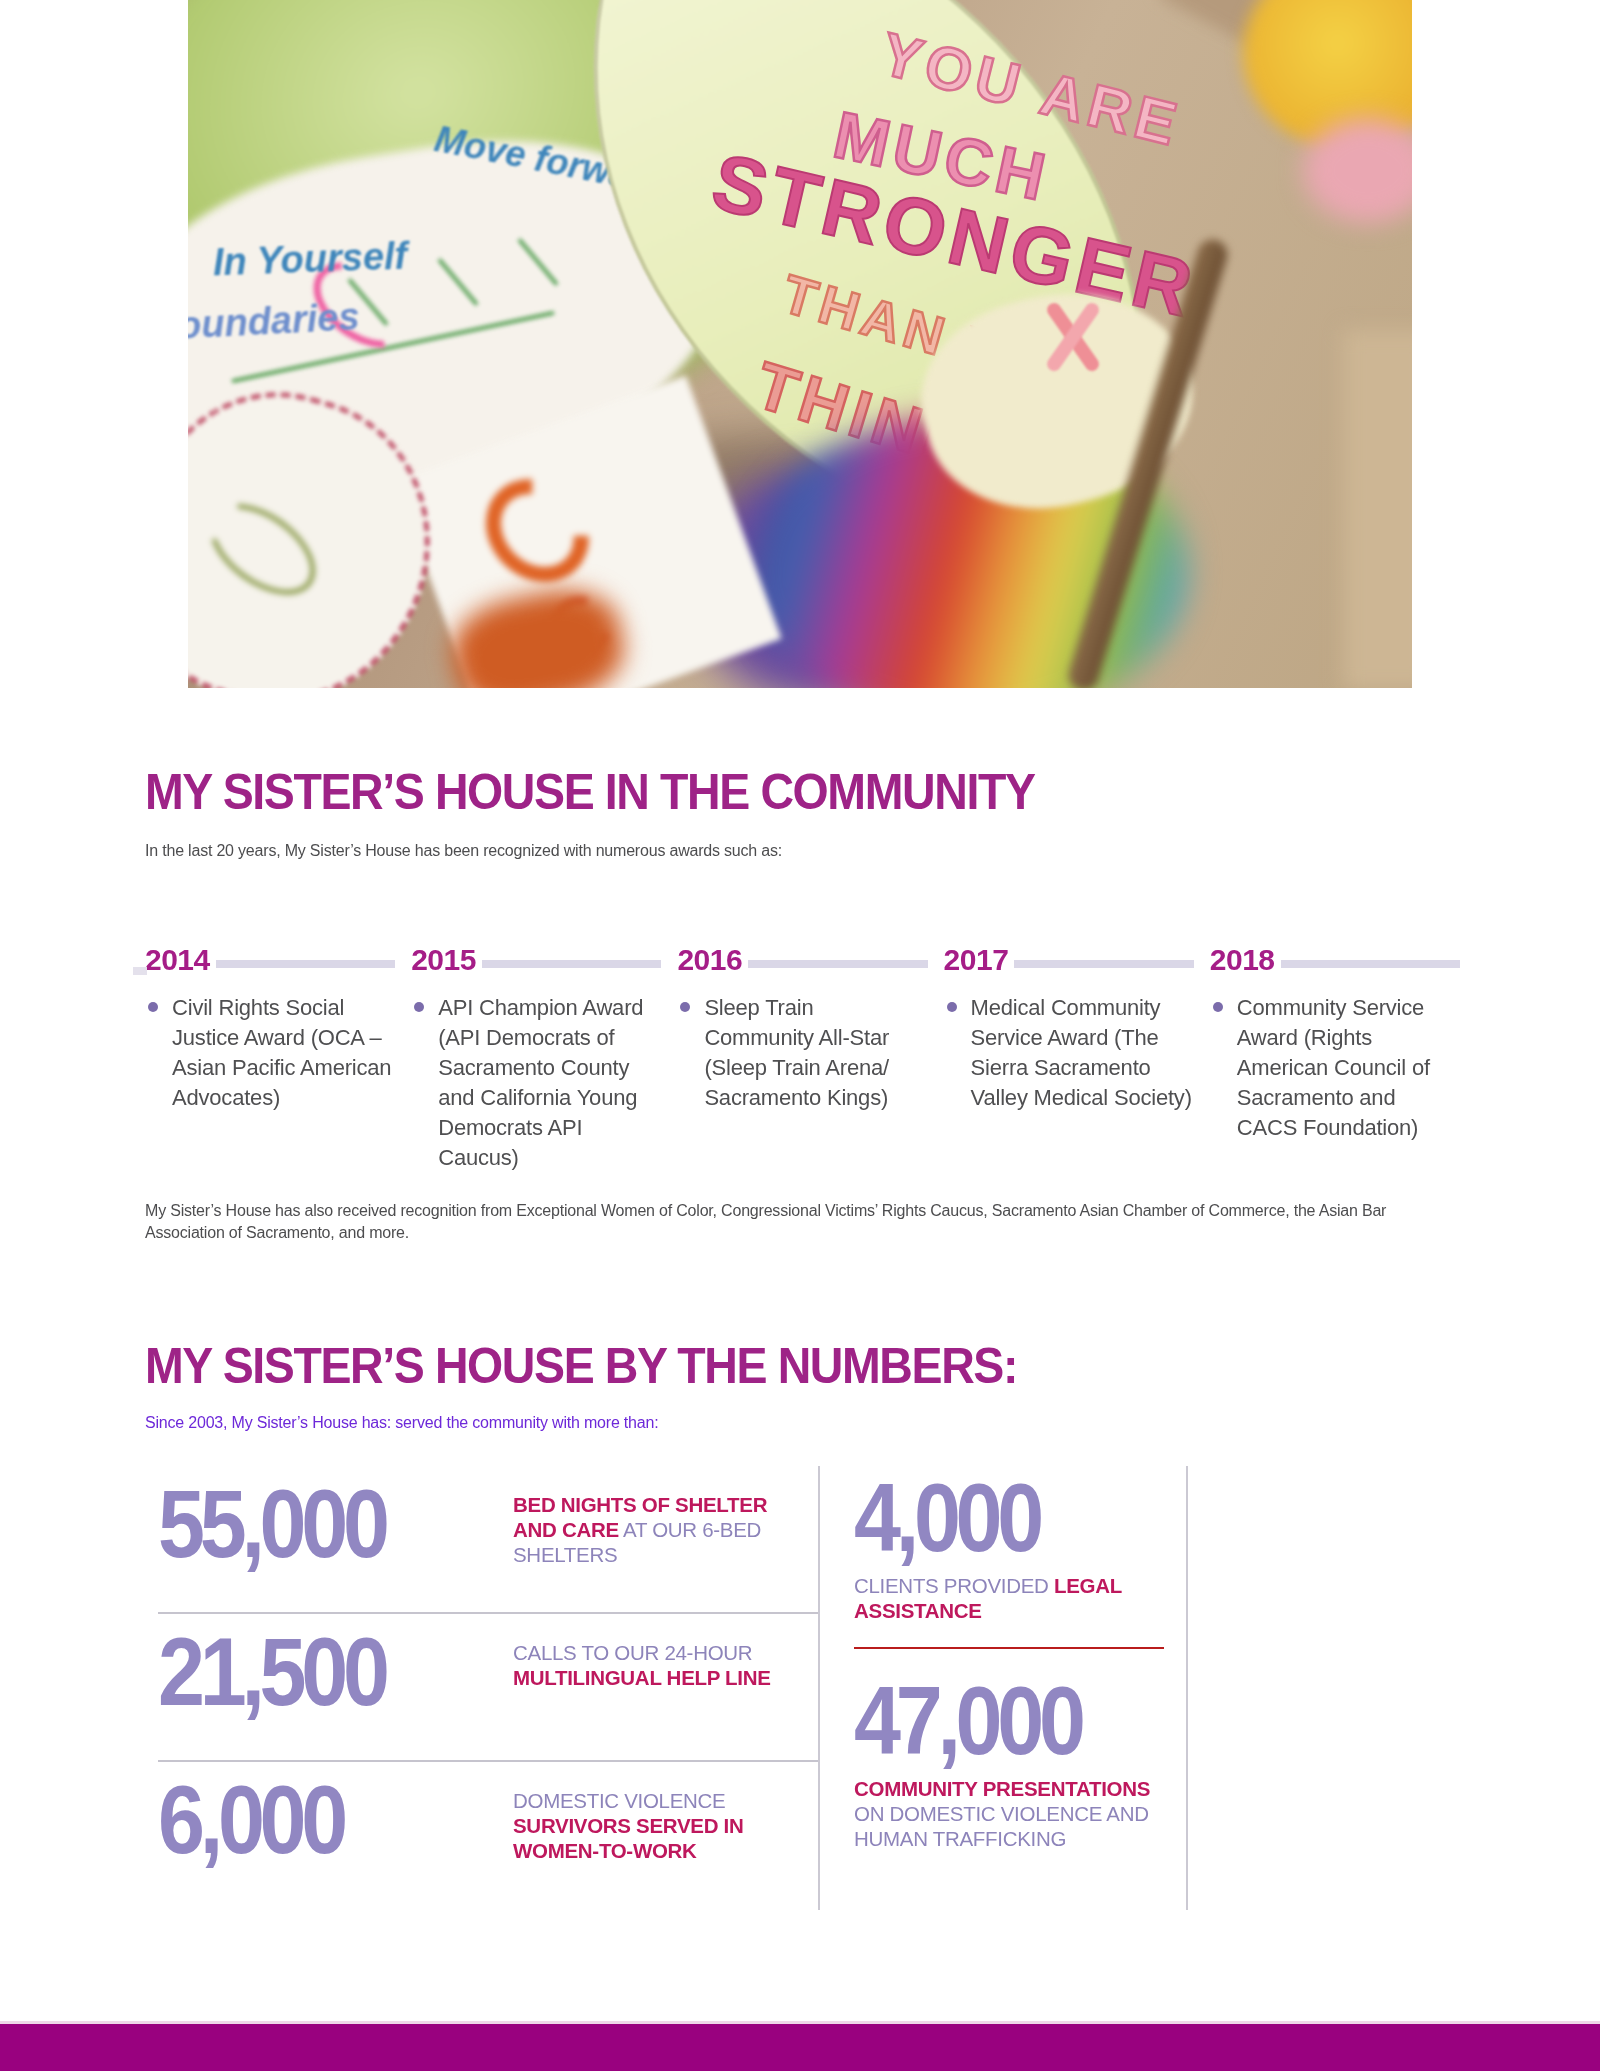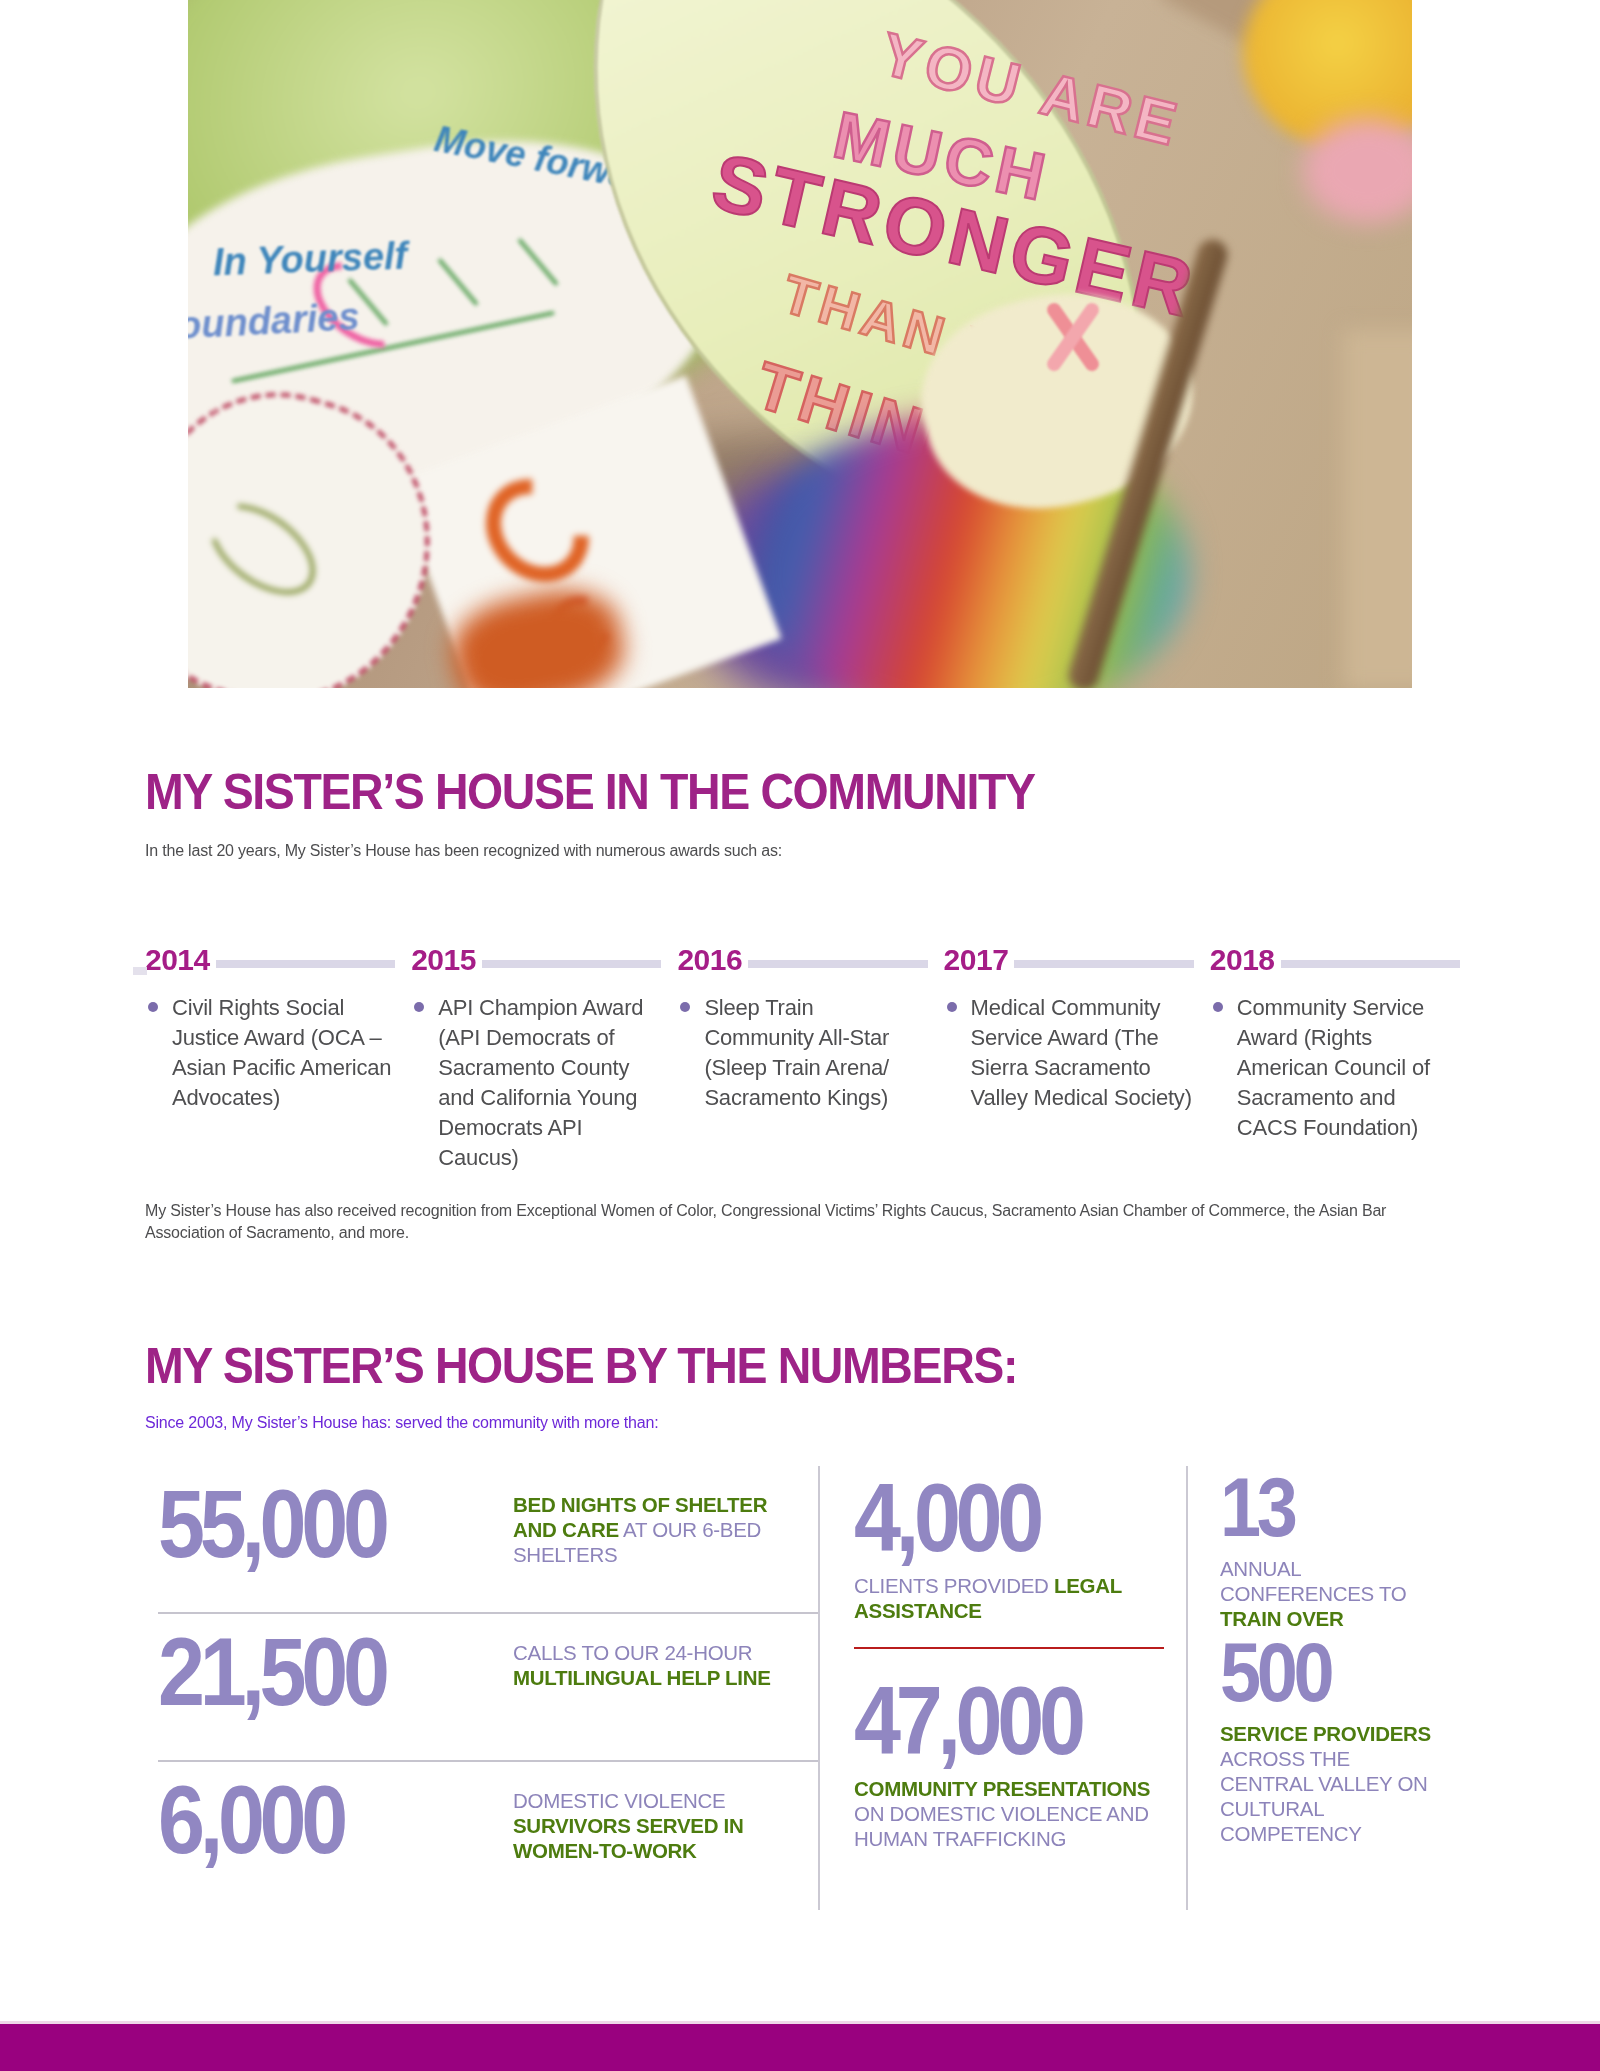--- a/index.html
+++ b/index.html
@@ -94,21 +94,21 @@
   .col-right { padding-left:32px; }
   .stat-row { display:flex; align-items:flex-start; gap:20px; padding:12px 0 16px;
               border-bottom:2px solid #c6c4ce; min-height:148px; }
   .stat-row.last { border-bottom:none; }
   .num { font-weight:bold; color:#9187c2; font-size:96px; line-height:.95; letter-spacing:-6px;
          transform:scaleX(.88); transform-origin:left top; white-space:nowrap; }
   .num-wrap { width:335px; flex:0 0 auto; }
   .num-sm { font-weight:bold; color:#9187c2; font-size:84px; line-height:.95; letter-spacing:-5px;
             transform:scaleX(.88); transform-origin:left top; }
   .lbl { font-size:20.5px; line-height:1.22; letter-spacing:-0.3px; text-transform:none; padding-top:14px; max-width:290px; }
-  .lbl .b { font-weight:bold; color:#4d7c0f; }
+  .lbl .b { font-weight:bold; color:#be185d; }
   .lbl .l { color:#8d84ba; }
   .stat-block { padding:6px 0 24px; border-bottom:2px solid #b91c1c; }
   .stat-block.last { border-bottom:none; padding-top:26px; }
   .stat-block .lbl { padding-top:10px; max-width:330px; }
   .col-right .lbl { padding-top:8px; max-width:225px; }
   .col-right .num-sm { margin-top:2px; }
 
   
   .bottom-bar { position:absolute; left:0; top:2021px; width:1600px; height:50px;
                 background:#99017f; border-top:3px solid #eed7e8; }
@@ -239,24 +239,18 @@
       <div class="stat-block">
         <div class="num">4,000</div>
         <div class="lbl"><span class="l">CLIENTS PROVIDED </span><span class="b">LEGAL ASSISTANCE</span></div>
       </div>
       <div class="stat-block last">
         <div class="num">47,000</div>
         <div class="lbl"><span class="b">COMMUNITY PRESENTATIONS </span><span class="l">ON DOMESTIC VIOLENCE AND HUMAN TRAFFICKING</span></div>
       </div>
     </div>
 
-    <div class="col-right">
-      <div class="num-sm">13</div>
-      <div class="lbl"><span class="l">ANNUAL CONFERENCES </span><span class="l">TO </span><span class="b">TRAIN OVER</span></div>
-      <div class="num-sm">500</div>
-      <div class="lbl"><span class="b">SERVICE PROVIDERS </span><span class="l">ACROSS THE CENTRAL VALLEY ON CULTURAL COMPETENCY</span></div>
-    </div>
 
   </div>
 
   <div class="bottom-bar"></div>
 
 </div>
 
 </body></html>

